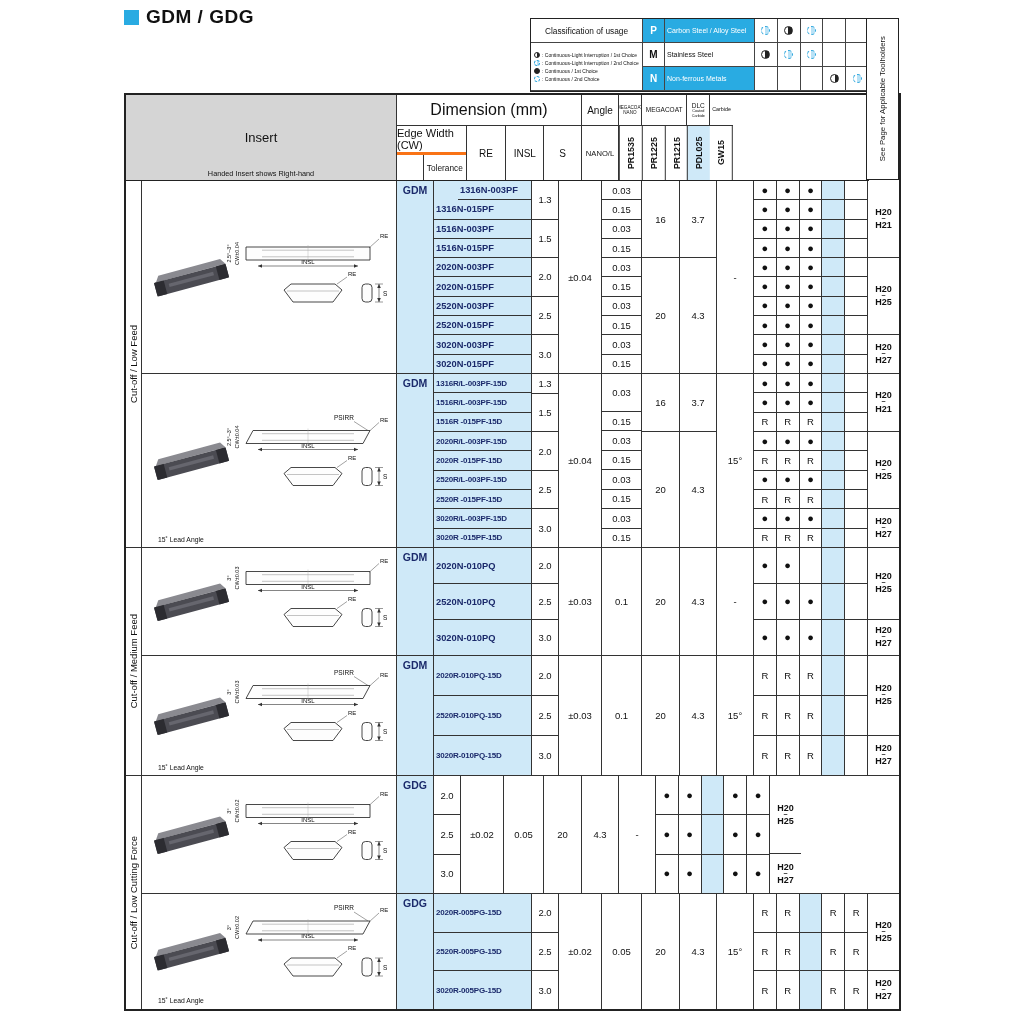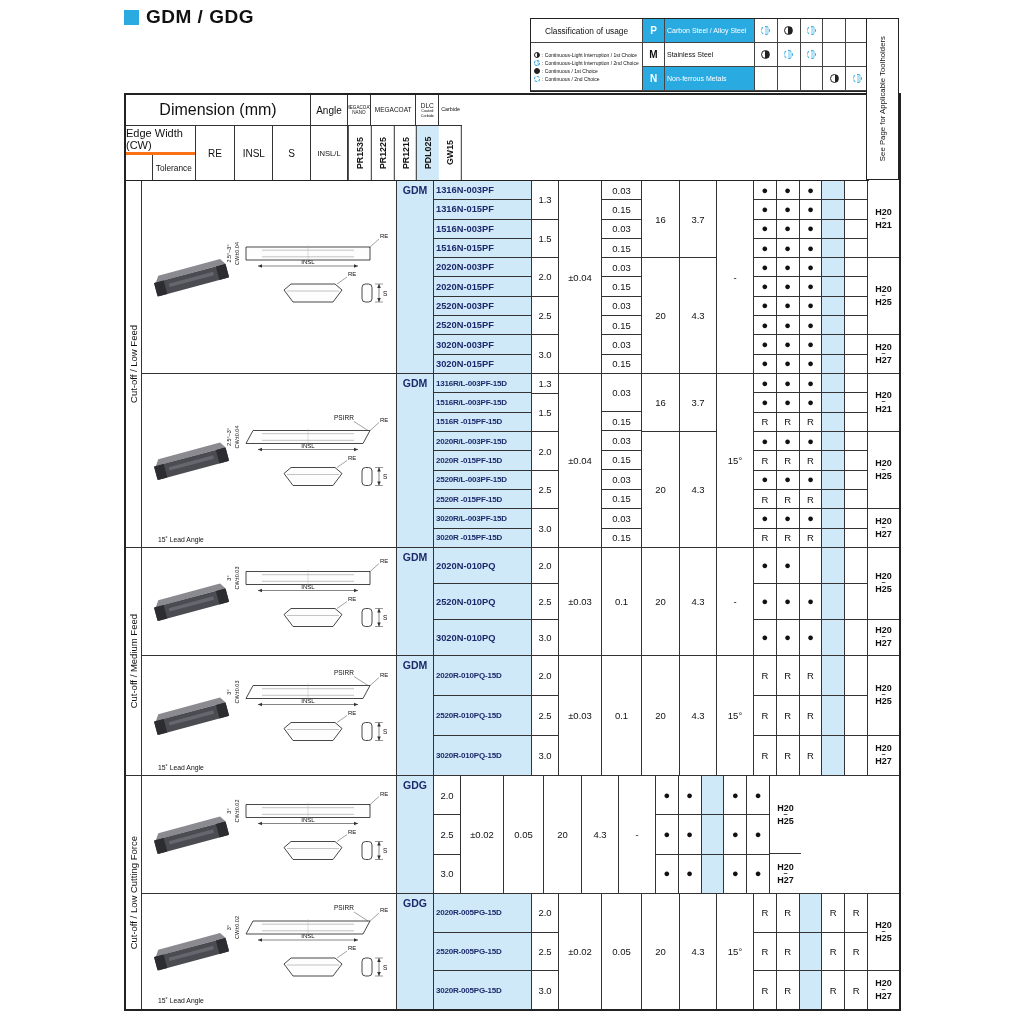--- a/index.html
+++ b/index.html
@@ -160,38 +160,42 @@
     <div class="c-mark" style="grid-area: 3 / 8;">
       <span class="sym ci2"></span>
     </div>
   </div>
 
 <div class="main">
   <div class="seepage">
     <span>See Page for Applicable Toolholders</span>
   </div>
   <div class="header">
+    <div class="h-insert">
+      <div class="h-insert-title">Insert</div>
+      <div class="h-insert-note">Handed Insert shows Right-hand</div>
+    </div>
     <div class="h-mid">
       <div class="h-dim">Dimension (mm)</div>
       <div class="h-mid-row">
         <div class="h-ew-col">
           <div class="h-ew">Edge Width (CW)</div>
           <div class="h-ew-sub">
             <div class="h-ew-empty"></div>
             <div class="h-tol">Tolerance</div>
           </div>
         </div>
         <div class="h-re">RE</div>
         <div class="h-insl">INSL</div>
         <div class="h-s">S</div>
       </div>
     </div>
     <div class="h-angle-col">
       <div class="h-angle">Angle</div>
-      <div class="h-psir">INSL/L</div>
+      <div class="h-psir">NANO/L</div>
     </div>
     <div class="h-grades">
       <div class="h-brands" id="brands">
           <div class="h-brand mn" style="width: 22.8px;">
             <div>MEGACOAT NANO</div>
           </div>
           <div class="h-brand mc" style="width: 45.6px;">
             <div>MEGACOAT</div>
           </div>
           <div class="h-brand dlc" style="width: 22.8px;">
@@ -256,21 +260,21 @@
               <line x1="233" y1="121" x2="241" y2="121" stroke="#333" stroke-width="0.5"></line>
               <polygon points="237,103 235.2,107 238.8,107" fill="#333"></polygon>
               <polygon points="237,121 235.2,117 238.8,117" fill="#333"></polygon>
               <text x="241" y="114.5" font-size="6.5" fill="#111">S</text>
             </svg>
           </div>
           <div class="bcol desc-col" style="width: 37px;">
             <div class="series">GDM</div>
           </div>
           <div class="bcol desc-col" style="width: 98px;">
-            <div class="bcell name-cell" style="flex-grow: 1; flex-basis: 0px;">1316N-003PF</div>
+            <div class="bcell name-cell" style="flex-grow: 1; flex-basis: 0px; margin-left: 24px;">1316N-003PF</div>
             <div class="bcell name-cell" style="flex-grow: 1; flex-basis: 0px;">1316N-015PF</div>
             <div class="bcell name-cell" style="flex-grow: 1; flex-basis: 0px;">1516N-003PF</div>
             <div class="bcell name-cell" style="flex-grow: 1; flex-basis: 0px;">1516N-015PF</div>
             <div class="bcell name-cell" style="flex-grow: 1; flex-basis: 0px;">2020N-003PF</div>
             <div class="bcell name-cell" style="flex-grow: 1; flex-basis: 0px;">2020N-015PF</div>
             <div class="bcell name-cell" style="flex-grow: 1; flex-basis: 0px;">2520N-003PF</div>
             <div class="bcell name-cell" style="flex-grow: 1; flex-basis: 0px;">2520N-015PF</div>
             <div class="bcell name-cell" style="flex-grow: 1; flex-basis: 0px;">3020N-003PF</div>
             <div class="bcell name-cell" style="flex-grow: 1; flex-basis: 0px;">3020N-015PF</div>
           </div>

